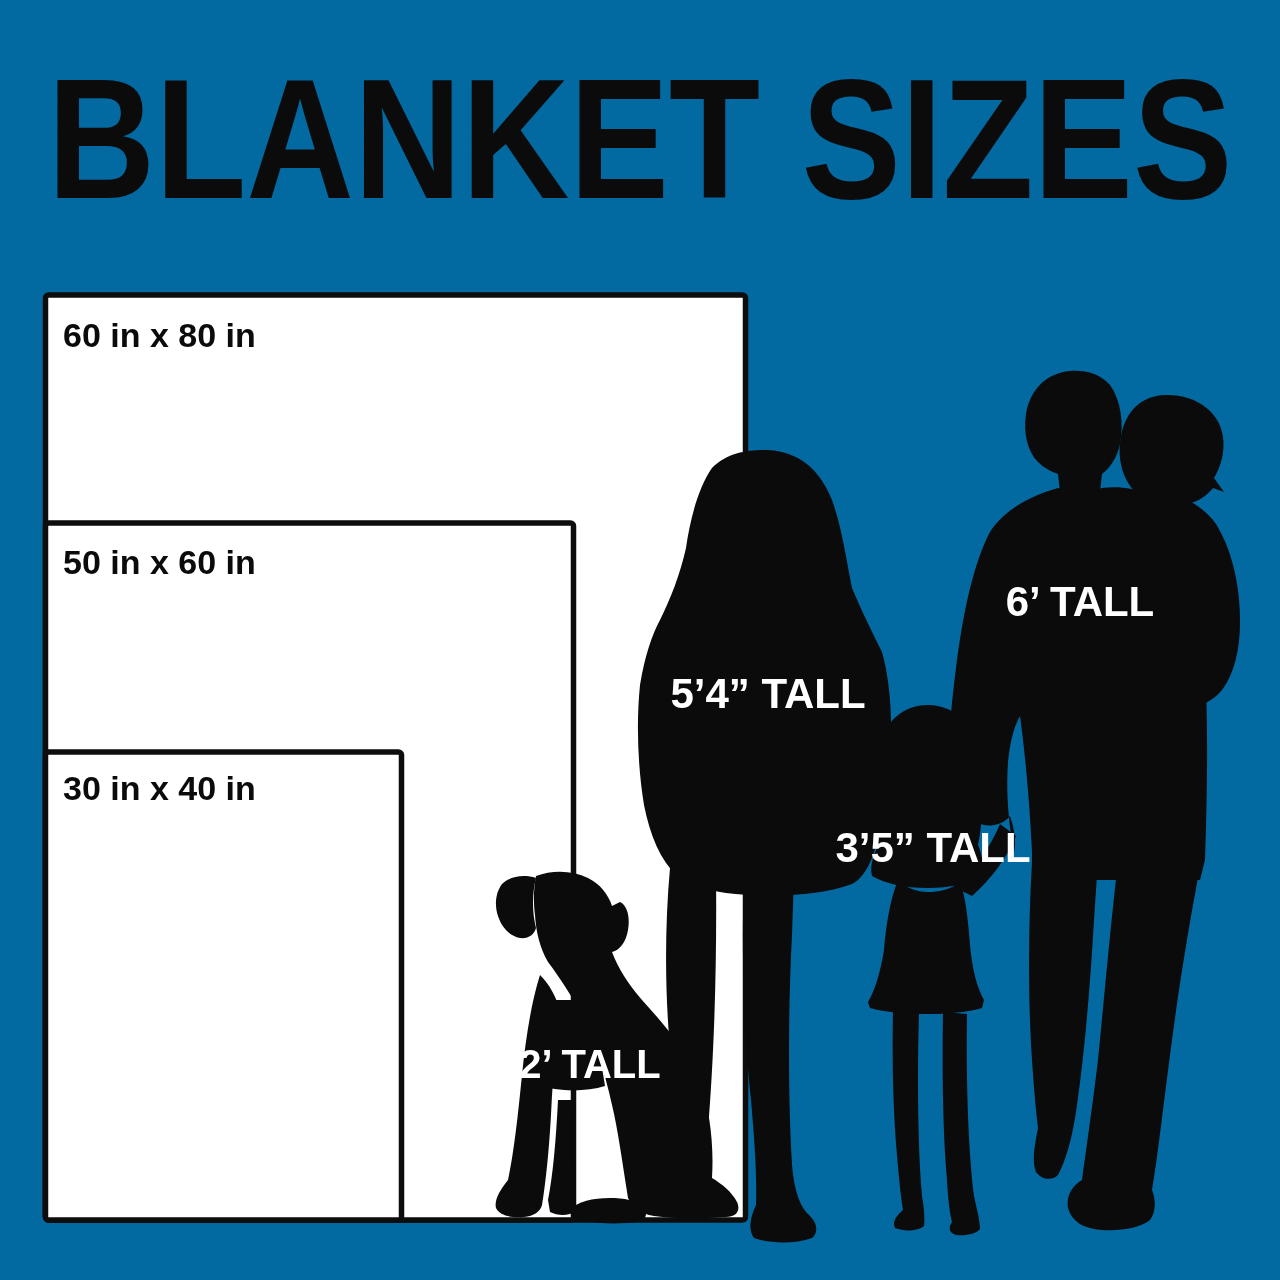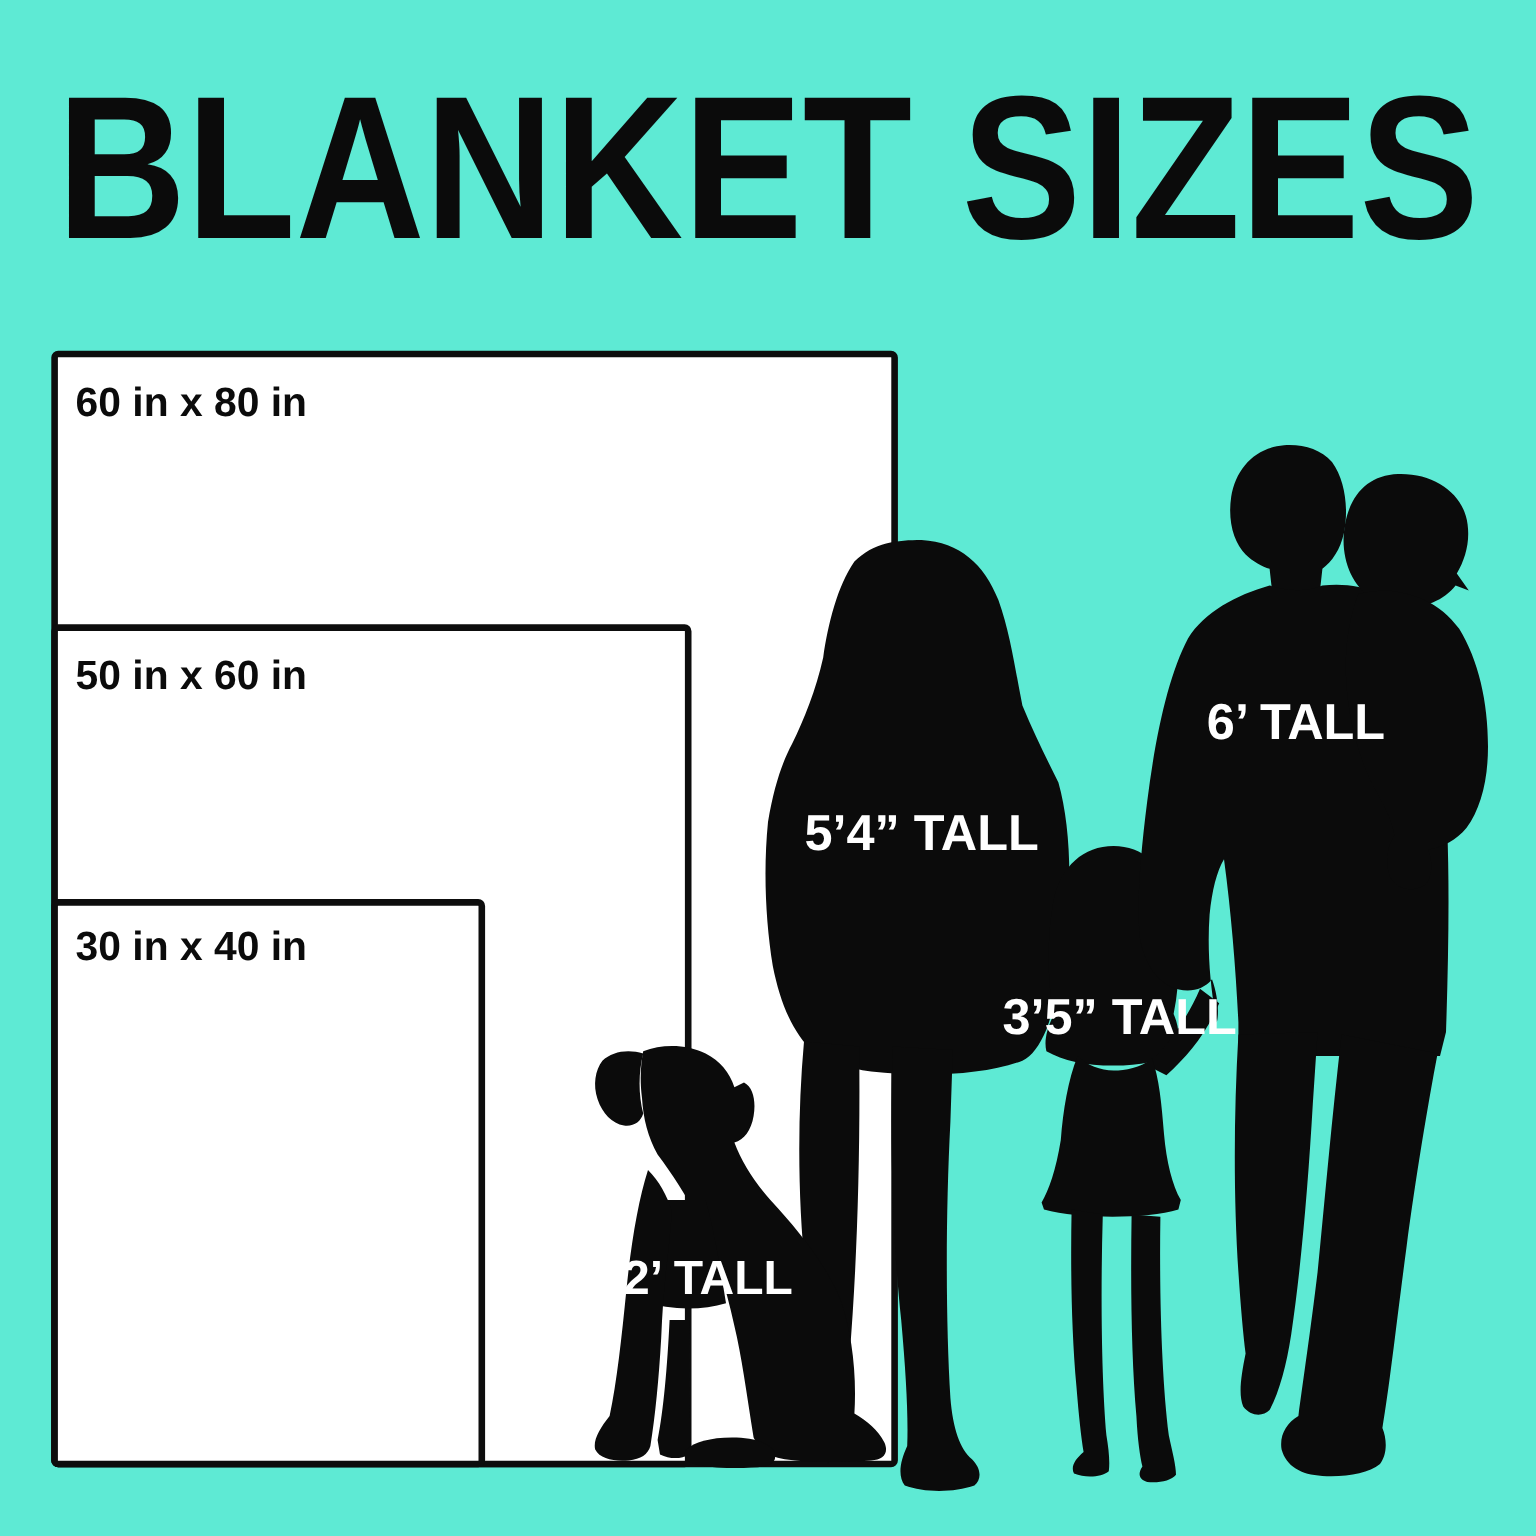--- a/index.html
+++ b/index.html
@@ -1,17 +1,17 @@
 <!DOCTYPE html>
 <html><head>
 <meta charset="utf-8">
 <style>
   html,body{margin:0;padding:0;background:#ffffff;}
   .stage{
-    width:1280px;height:1280px;position:relative;background:#5eead4;
+    width:1280px;height:1280px;position:relative;background:#0369a1;
     font-family:"Liberation Sans", sans-serif;overflow:hidden;
   }
   svg{display:block;}
   text{font-family:"Liberation Sans","DejaVu Sans",sans-serif;}
   .title-text{font-weight:bold;fill:#0b0b0b;}
   .rect-label{font-weight:bold;font-size:34px;fill:#0b0b0b;}
   .fig-label{font-weight:bold;fill:#ffffff;}
 </style>
 </head>
 <body>

